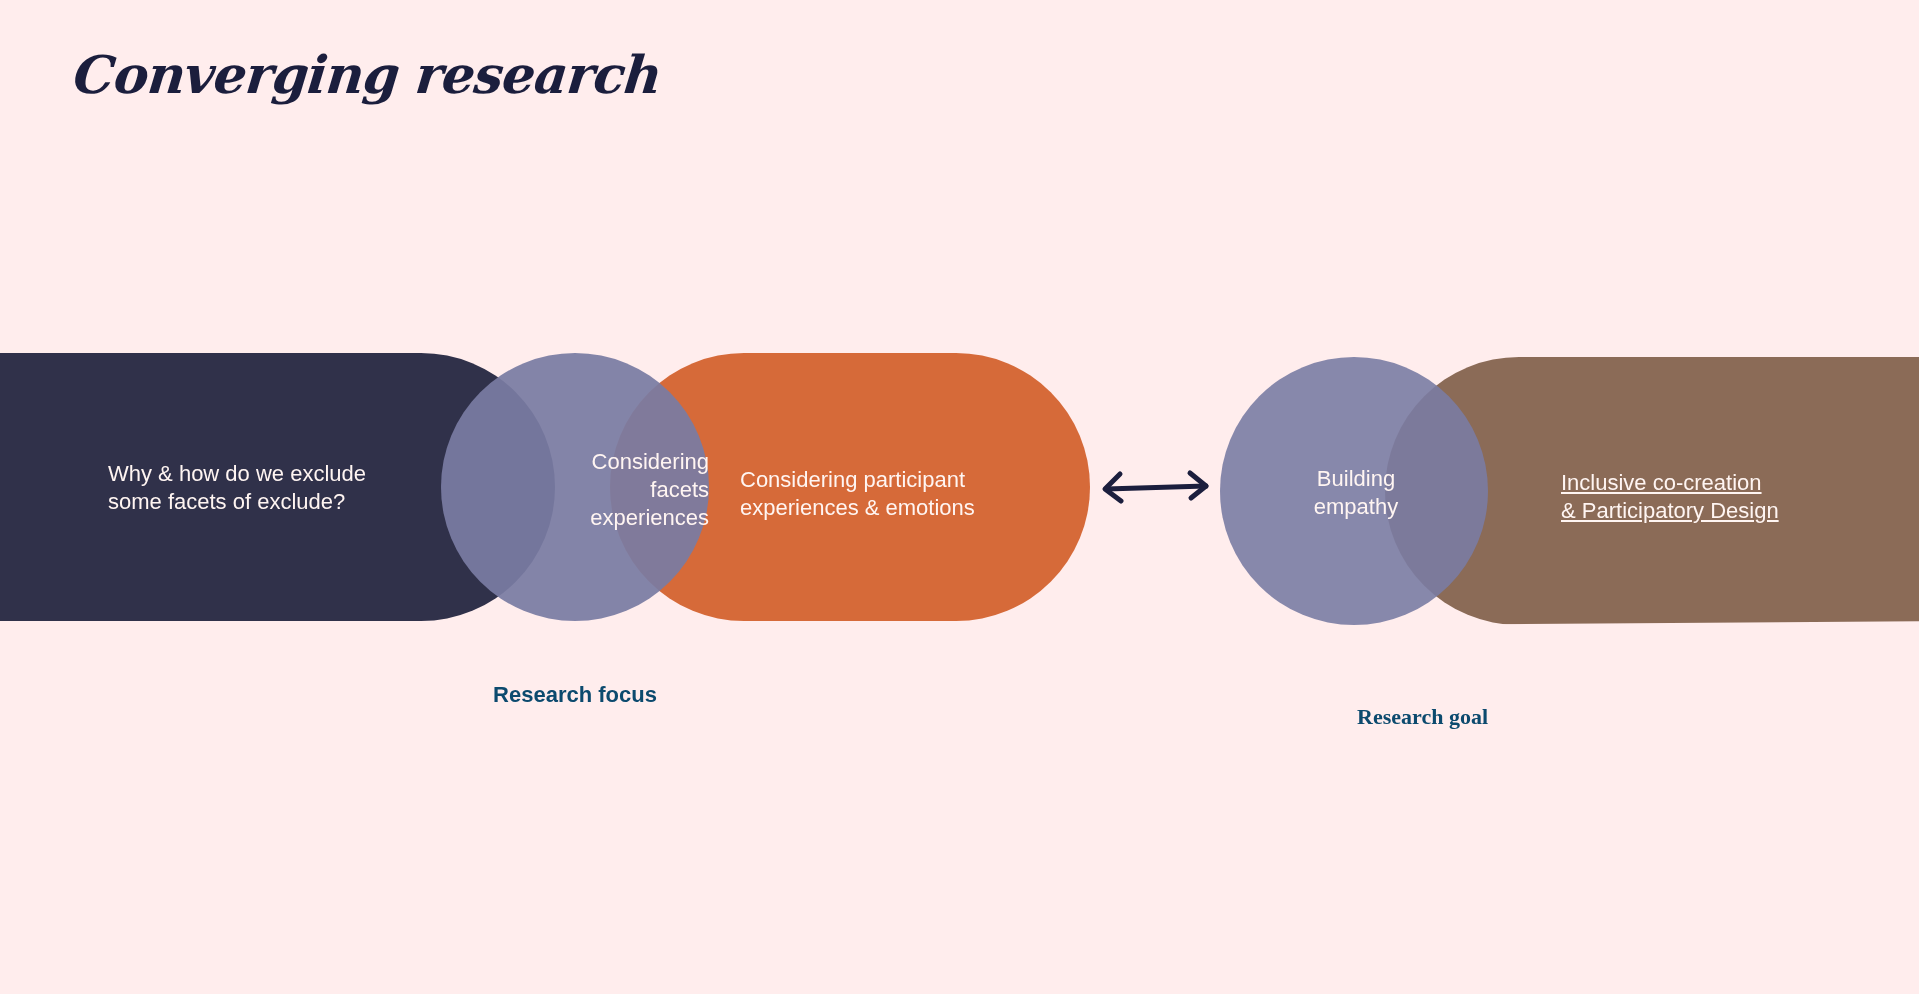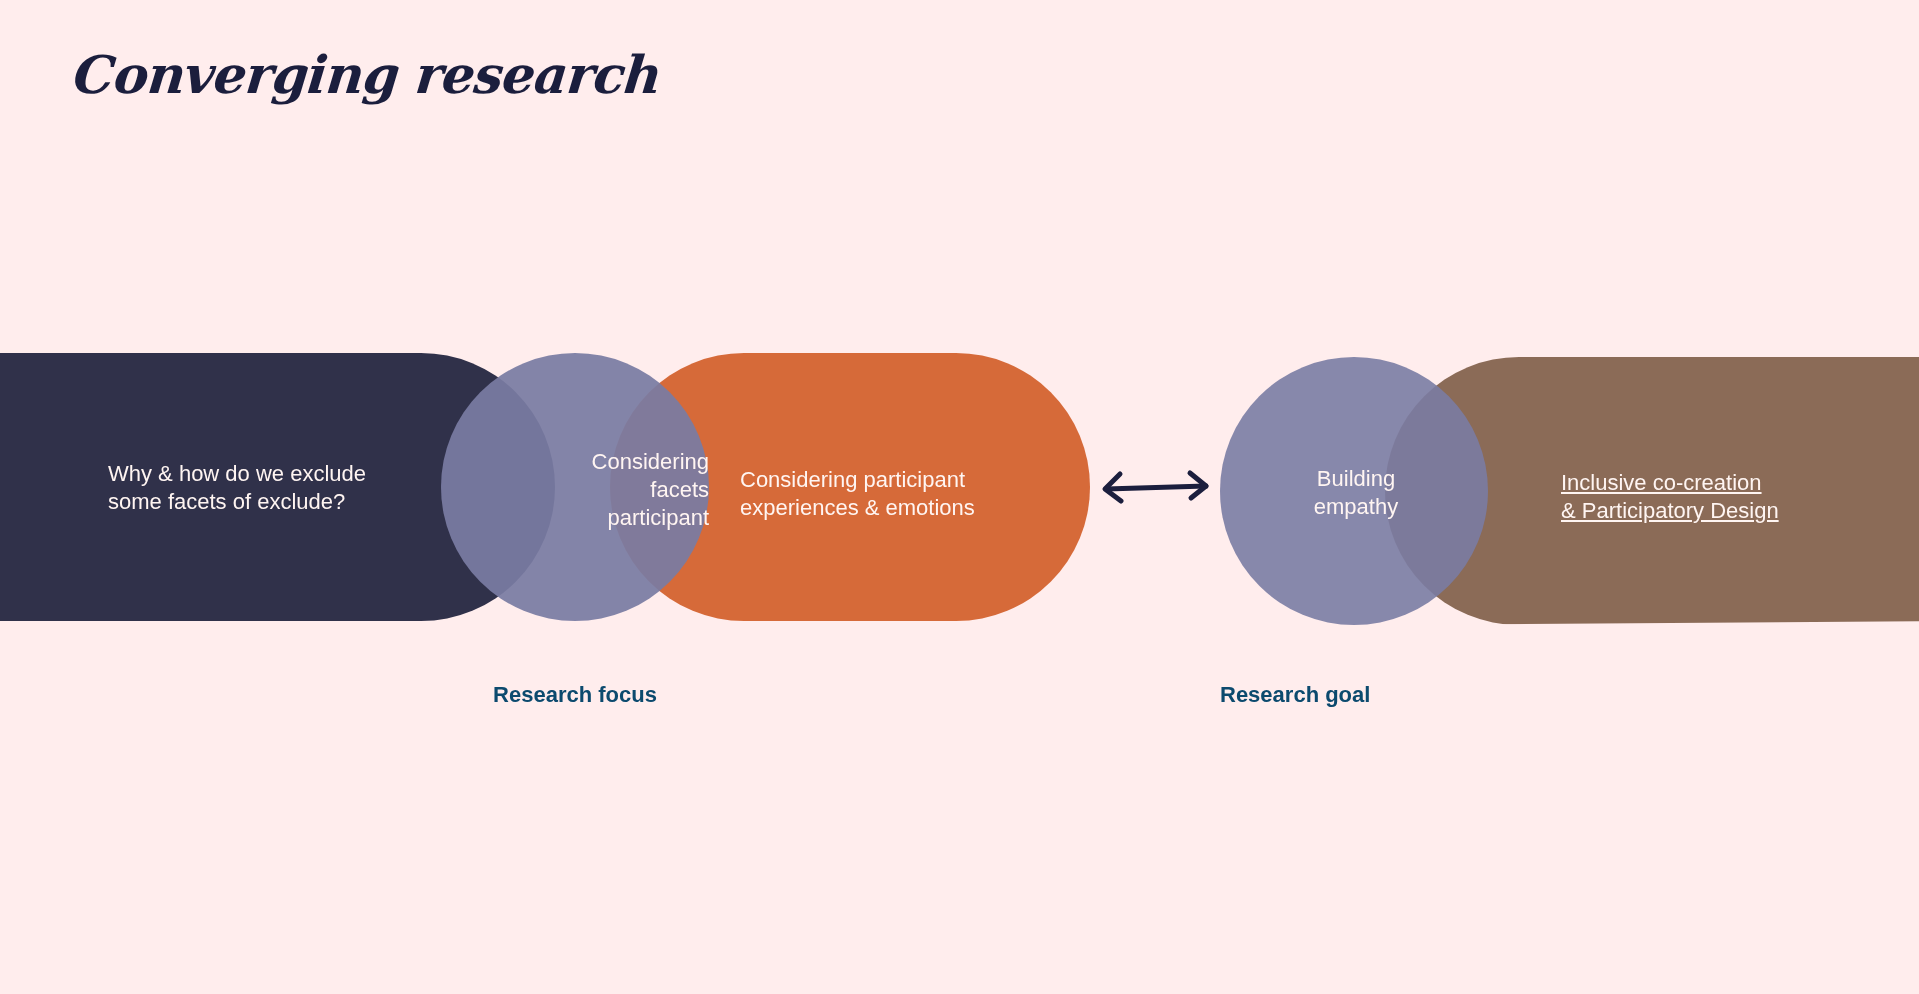--- a/index.html
+++ b/index.html
@@ -39,21 +39,21 @@
   }
   .lbl-dark { left:108px; top:460px; }
   .lbl-circle-left { left:441px; top:448px; width:268px; text-align:right; }
   .lbl-orange { left:740px; top:458px;margin-top:8px; }
   .lbl-circle-right { left:1220px; top:465px; width:272px; text-align:center; }
   .lbl-brown { left:1561px; top:469px;text-decoration:underline; }
   .caption {
     position:absolute; font-size:22px; font-weight:bold; color:#0c4a6e;
   }
   .cap-focus { left:441px; width:268px; text-align:center; top:682px; }
-  .cap-goal { left:1220px; width:268px; text-align:left; top:682px; }
+  .cap-goal { left:1220px; width:268px; text-align:right; top:704px;font-family:Liberation Serif, serif; }
   .arrow { position:absolute; left:1098px; top:468px; width:116px; height:40px; }
   .z1{z-index:1}.z2{z-index:2}.z4{z-index:4}
 </style>
 </head>
 <body>
 
 <div class="title">Converging research</div>
 
 <div class="shape dark-pill z1"></div>
 <div class="shape orange-pill z1"></div>
@@ -63,21 +63,21 @@
 <div class="shape circle circle-right z2"></div>
 
 <div class="label lbl-dark z4">
   <div>Why &amp; how do we exclude</div>
   <div>some facets of exclude?</div>
 </div>
 
 <div class="label lbl-circle-left z4">
   <div>Considering</div>
   <div>facets</div>
-  <div>participant</div>
+  <div>experiences</div>
 </div>
 
 <div class="label lbl-orange z4">
   <div>Considering participant</div>
   <div>experiences &amp; emotions</div>
 </div>
 
 <div class="label lbl-circle-right z4">
   <div>Building</div>
   <div>empathy</div>

